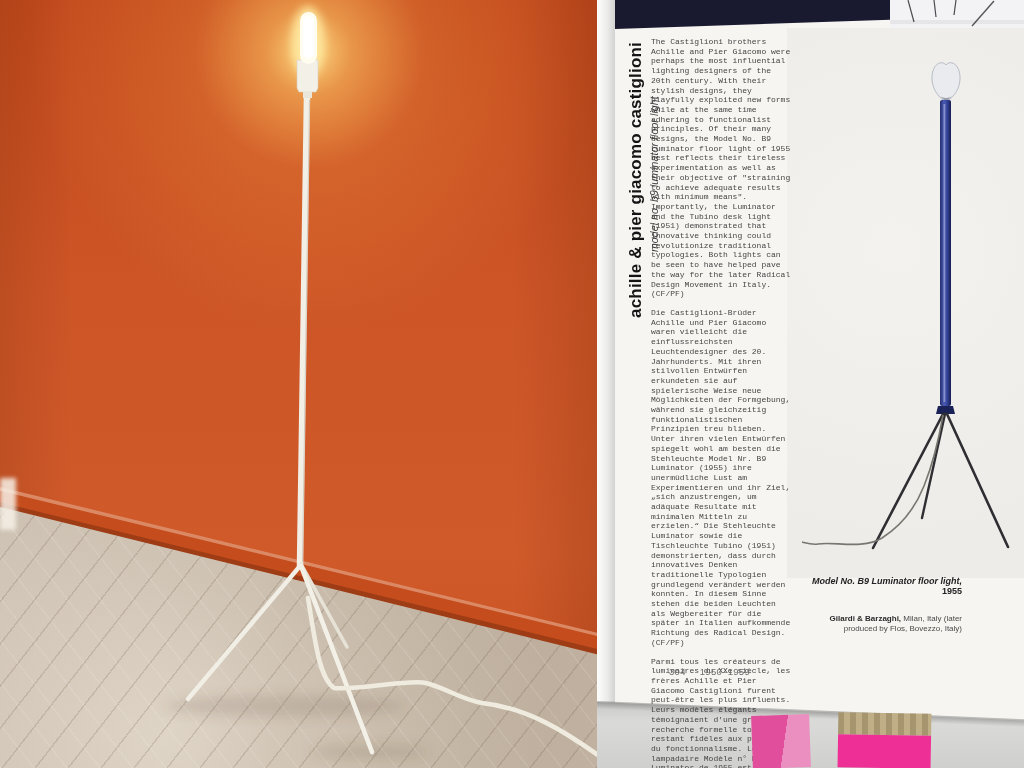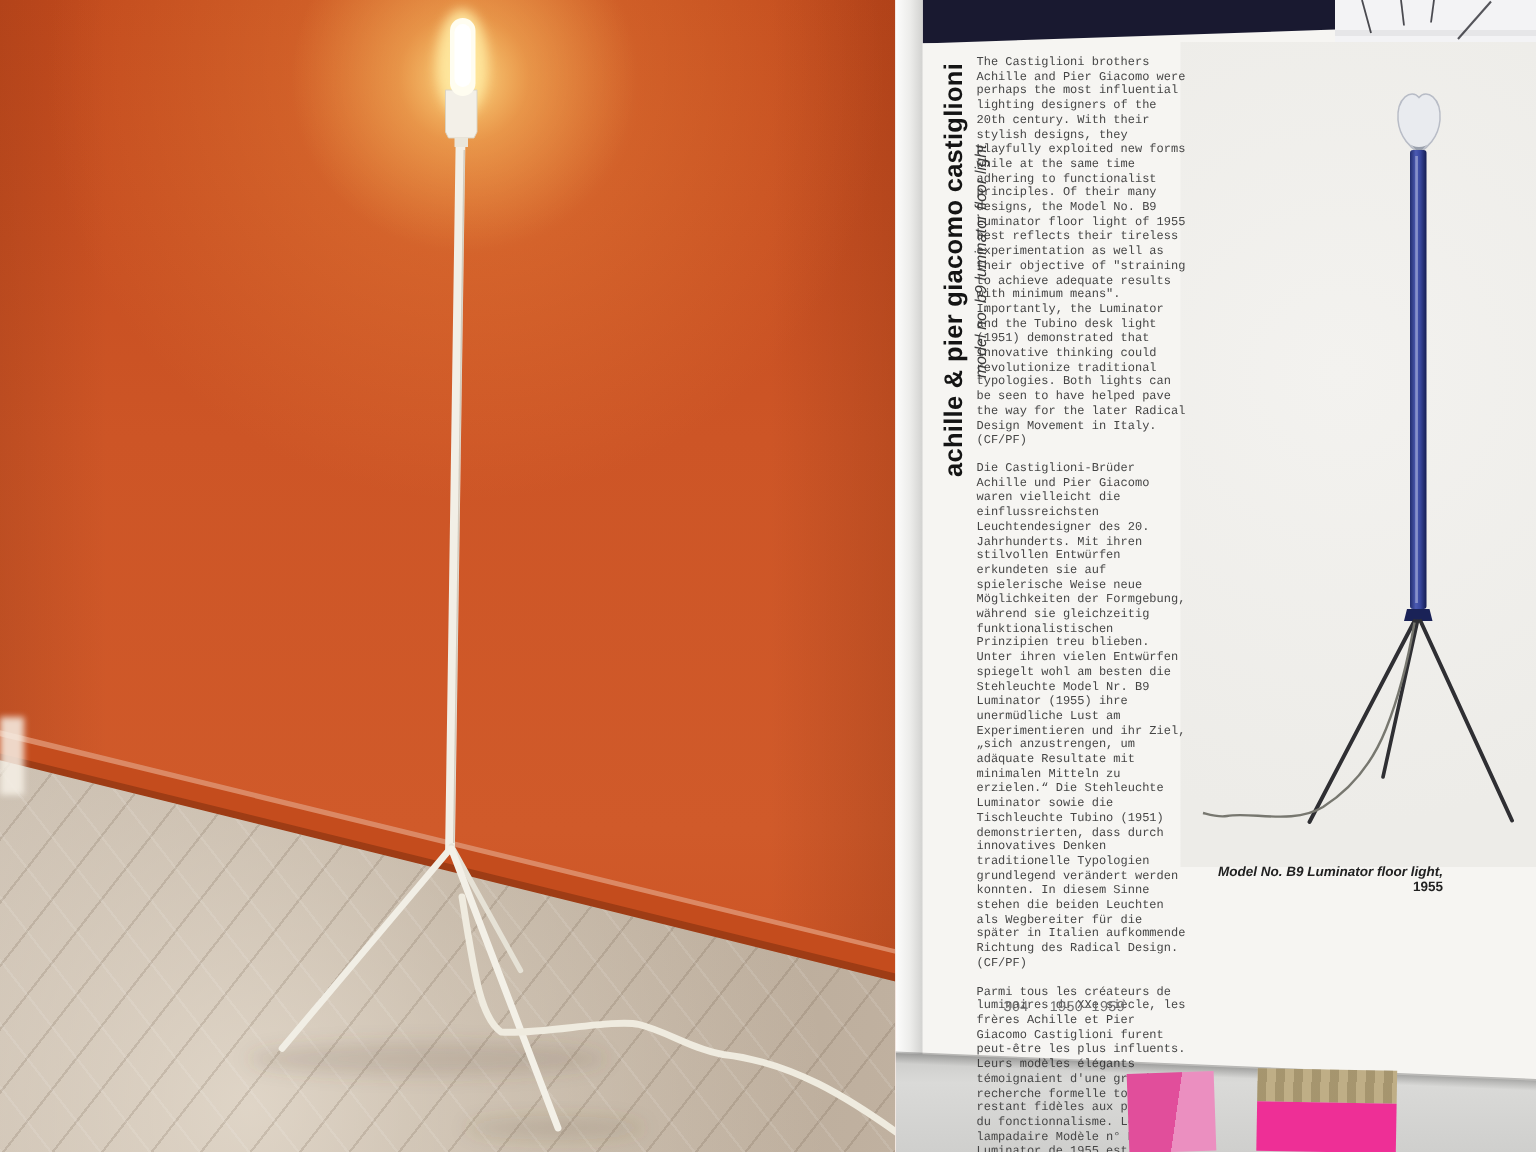--- a/index.html
+++ b/index.html
@@ -175,20 +175,21 @@
 
     <div class="text-col">
       <p>The Castiglioni brothers Achille and Pier Giacomo were perhaps the most influential lighting designers of the 20th century. With their stylish designs, they playfully exploited new forms while at the same time adhering to functionalist principles. Of their many designs, the Model No. B9 Luminator floor light of 1955 best reflects their tireless experimentation as well as their objective of "straining to achieve adequate results with minimum means". Importantly, the Luminator and the Tubino desk light (1951) demonstrated that innovative thinking could revolutionize traditional typologies. Both lights can be seen to have helped pave the way for the later Radical Design Movement in Italy. (CF/PF)</p>
       <p>Die Castiglioni-Brüder Achille und Pier Giacomo waren vielleicht die einflussreichsten Leuchtendesigner des 20. Jahrhunderts. Mit ihren stilvollen Entwürfen erkundeten sie auf spielerische Weise neue Möglichkeiten der Formgebung, während sie gleichzeitig funktionalistischen Prinzipien treu blieben. Unter ihren vielen Entwürfen spiegelt wohl am besten die Stehleuchte Model Nr. B9 Luminator (1955) ihre unermüdliche Lust am Experimentieren und ihr Ziel, „sich anzustrengen, um adäquate Resultate mit minimalen Mitteln zu erzielen.“ Die Stehleuchte Luminator sowie die Tischleuchte Tubino (1951) demonstrierten, dass durch innovatives Denken traditionelle Typologien grundlegend verändert werden konnten. In diesem Sinne stehen die beiden Leuchten als Wegbereiter für die später in Italien aufkommende Richtung des Radical Design. (CF/PF)</p>
       <p>Parmi tous les créateurs de luminaires du XXe siècle, les frères Achille et Pier Giacomo Castiglioni furent peut-être les plus influents. Leurs modèles élégants témoignaient d'une grande recherche formelle tout en restant fidèles aux principes du fonctionnalisme. Le lampadaire Modèle n° B9 Luminator de 1955 est sans doute celui qui reflète le mieux leur soif d'expérimentation et leur volonté d'« obtenir des résultats satisfaisants avec un minimum de moyens ». De même que le modèle Tubino (1951), il montrait qu'il était possible, en faisant preuve d'inventivité, de bouleverser les typologies traditionnelles. Ces deux lampes ont joué un rôle précurseur dans l'avènement du design radical italien. (CF/PF)</p>
     </div>
 
     <div class="caption">
       <div class="cap-title">Model No. B9 Luminator floor light,</div>
       <div class="cap-year">1955</div>
+      <div class="cap-maker"><b>Gilardi &amp; Barzaghi,</b><span> Milan, Italy (later produced by Flos, Bovezzo, Italy)</span></div>
     </div>
 
     <div class="page-footer">
       <span class="pnum">304</span><span>1950–1959</span>
     </div>
 
     <div class="table-strip"></div>
     <div class="page-edge-shadow"></div>
     <div class="note note-1"></div>
     <div class="note note-2">

